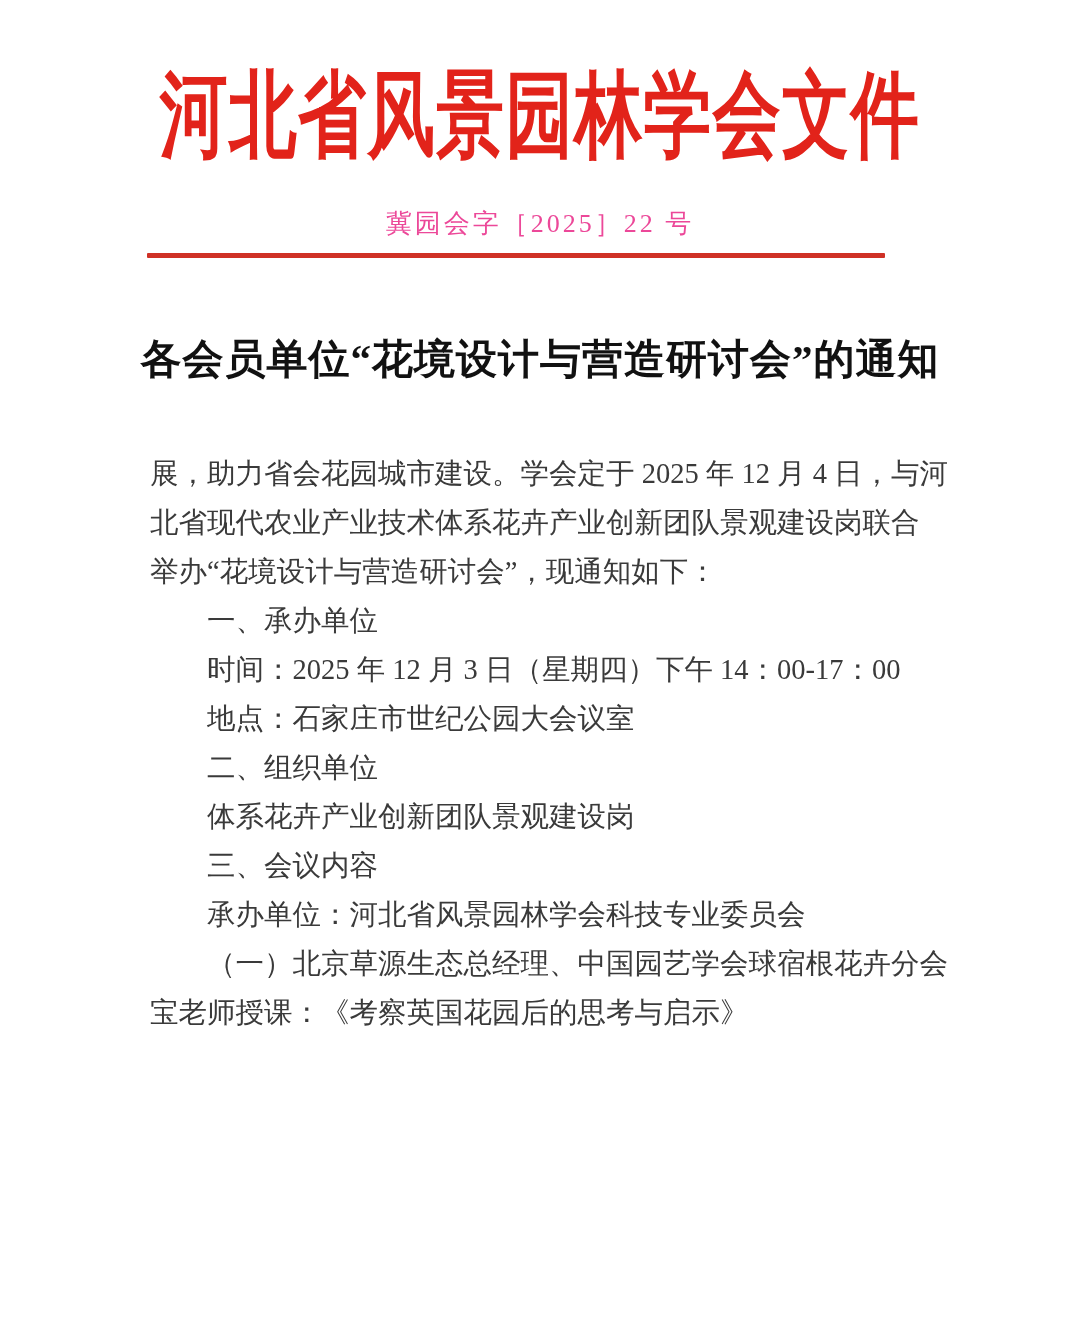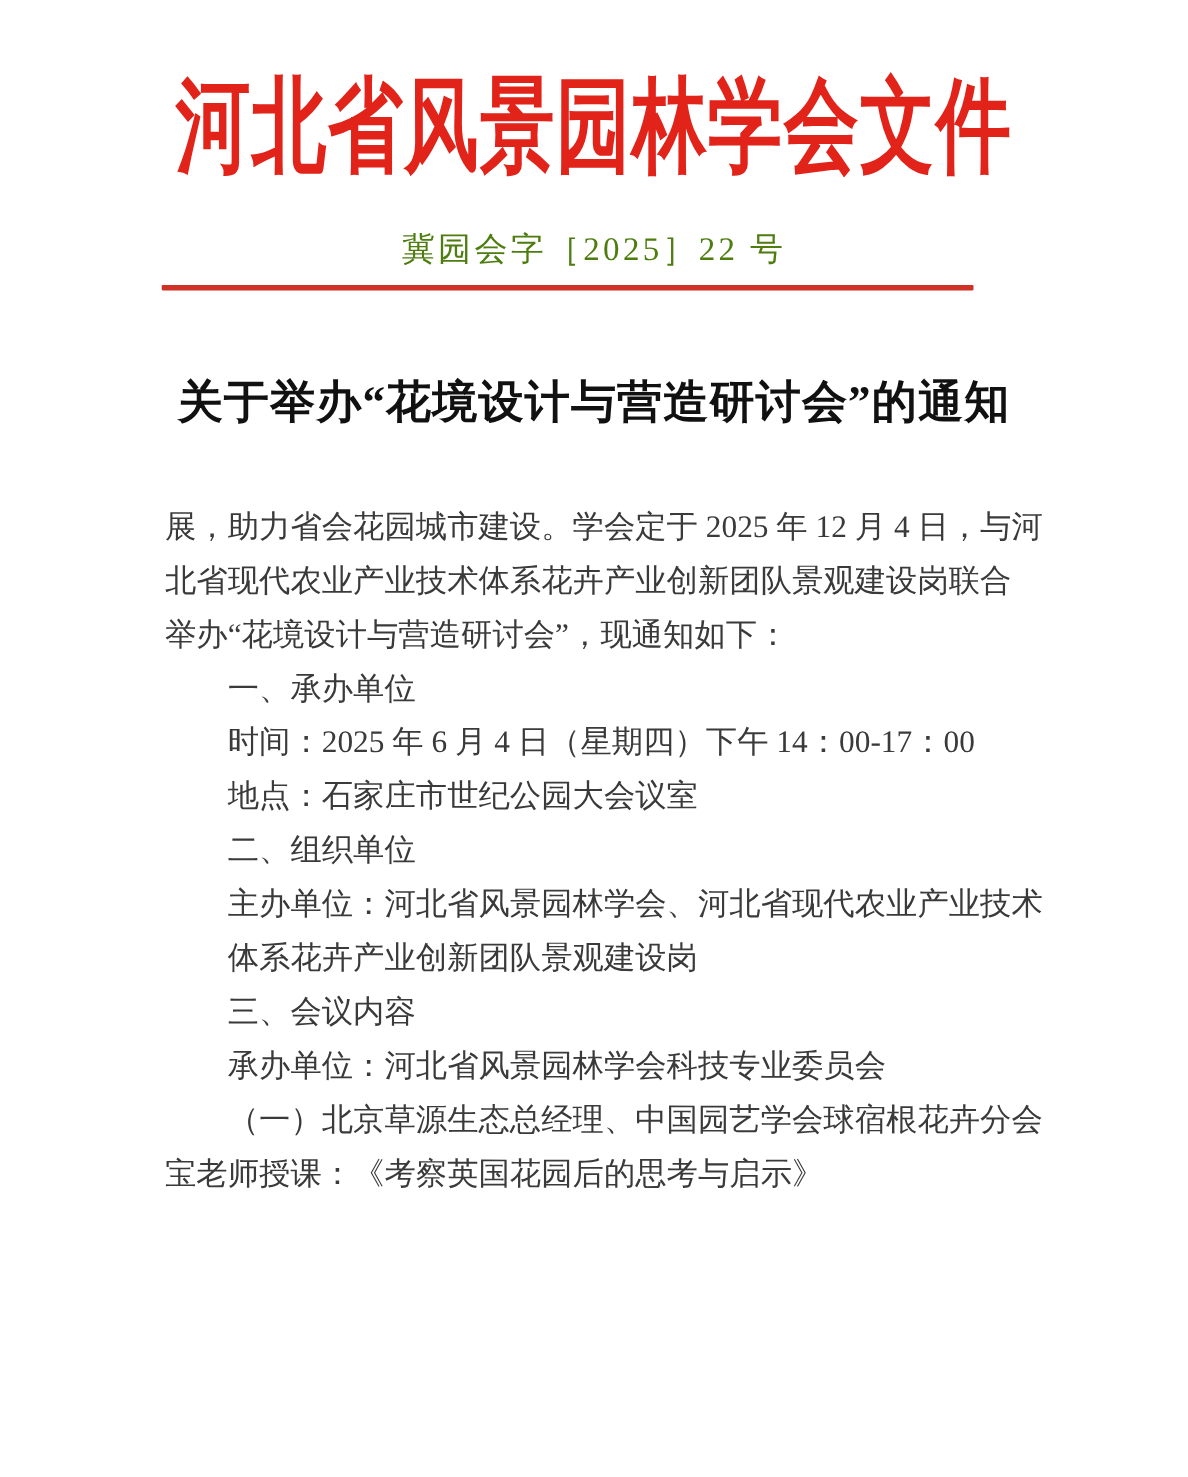--- a/index.html
+++ b/index.html
@@ -19,23 +19,23 @@
     line-height: 1.0;
     font-weight: bold;
     white-space: nowrap;
     letter-spacing: 2px;
     transform: scaleX(0.72);
     transform-origin: 50% 50%;
   }
   .doc-number {
     margin-top: 44px;
     text-align: center;
-    font-size: 30px;
+    font-size: 26px;
     letter-spacing: 3px;
-    color: #4d7c0f;
+    color: #ec4899;
   }
   .red-divider {
     margin-top: 12px;
     margin-left: 147px;
     width: 738px;
     height: 5px;
     border-radius: 1px;
   }
   .notice-title {
     margin-top: 74px;
@@ -63,31 +63,30 @@
 <div class="page">
 
   <div class="masthead">
     <div class="masthead-title" style="color: rgb(226, 35, 26);">河北省风景园林学会文件</div>
   </div>
 
   <div class="doc-number">冀园会字［2025］22 号</div>
 
   <div class="red-divider" style="background: rgb(207, 49, 38);"></div>
 
-  <div class="notice-title">关于举办“花境设计与营造研讨会”的通知</div>
+  <div class="notice-title">各会员单位“花境设计与营造研讨会”的通知</div>
 
   <div class="doc-body">
       <div class="line flush">展，助力省会花园城市建设。学会定于 2025 年 12 月 4 日，与河</div>
       <div class="line flush">北省现代农业产业技术体系花卉产业创新团队景观建设岗联合</div>
       <div class="line flush">举办“花境设计与营造研讨会”，现通知如下：</div>
       <div class="line indent">一、承办单位</div>
-      <div class="line indent">时间：2025 年 6 月 4 日（星期四）下午 14：00-17：00</div>
+      <div class="line indent">时间：2025 年 12 月 3 日（星期四）下午 14：00-17：00</div>
       <div class="line indent">地点：石家庄市世纪公园大会议室</div>
       <div class="line indent">二、组织单位</div>
-      <div class="line indent">主办单位：河北省风景园林学会、河北省现代农业产业技术</div>
       <div class="line indent">体系花卉产业创新团队景观建设岗</div>
       <div class="line indent">三、会议内容</div>
       <div class="line indent">承办单位：河北省风景园林学会科技专业委员会</div>
       <div class="line indent">（一）北京草源生态总经理、中国园艺学会球宿根花卉分会</div>
       <div class="line flush">宝老师授课：《考察英国花园后的思考与启示》</div>
     </div>
 
 </div>
 
 </body></html>

